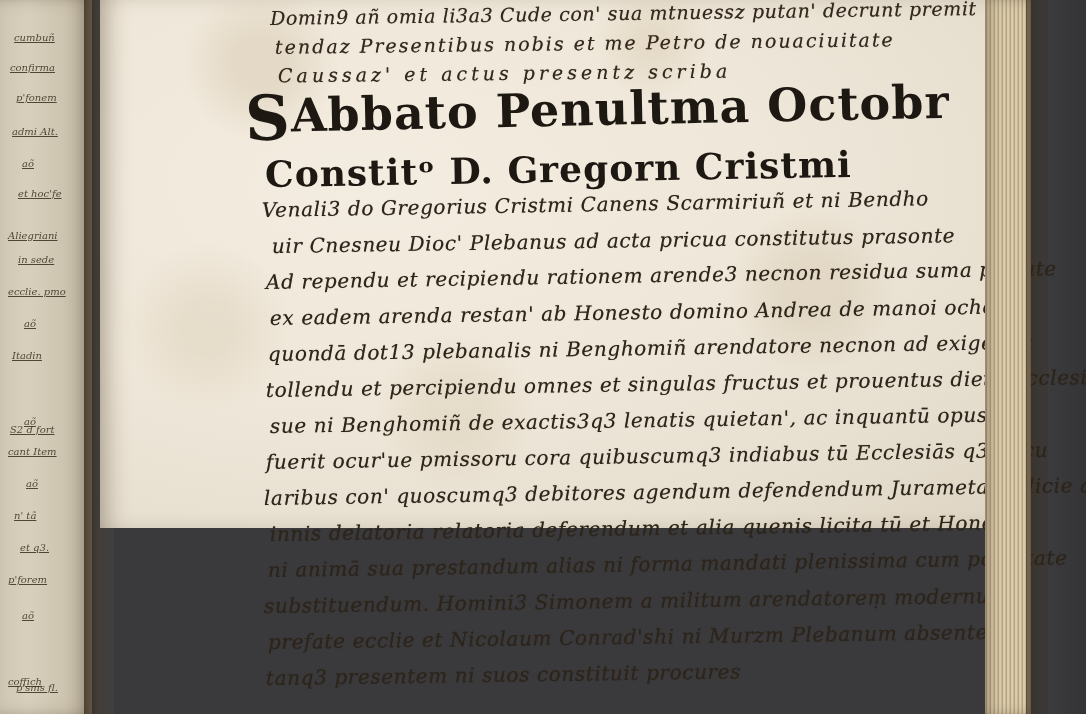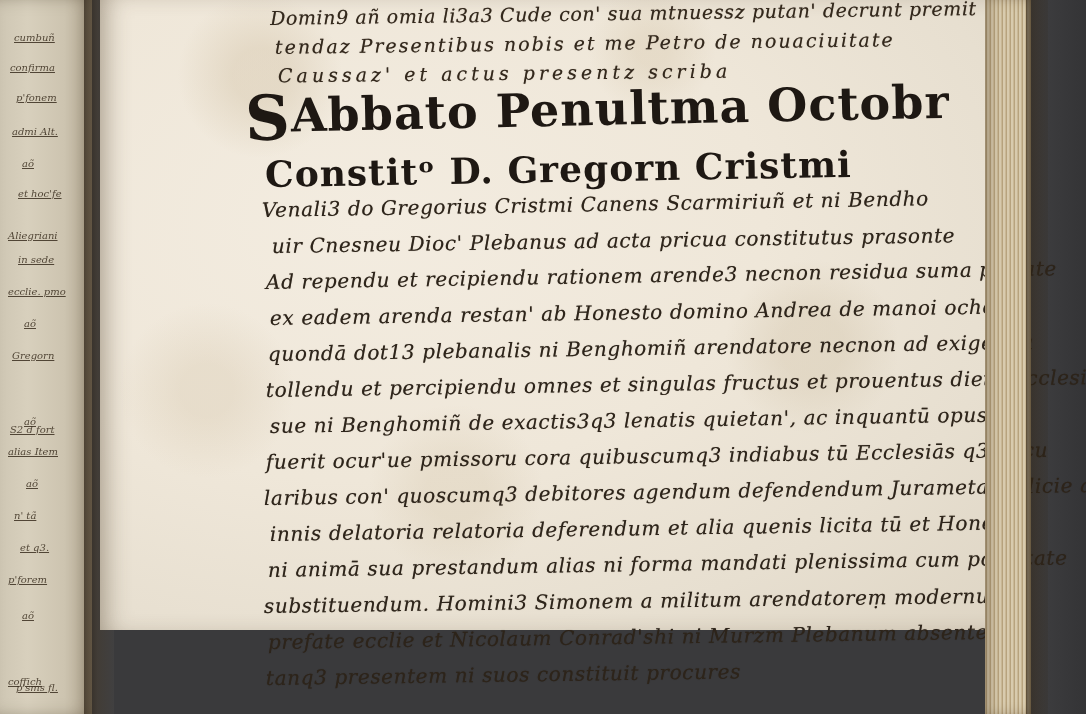--- a/index.html
+++ b/index.html
@@ -59,21 +59,21 @@
     height: 714px;
     background: linear-gradient(90deg, rgba(40,30,18,0.70) 0%, rgba(80,65,44,0.35) 45%, rgba(190,176,150,0.05) 100%);
   }
 
   
   .page-main {
     position: absolute;
     top: 0;
     left: 100px;
     width: 890px;
-    height: 630px;
+    height: 528px;
     background:
       radial-gradient(ellipse at 30% 35%, #f3ece0 0%, #efe7d9 45%, #e7dfd0 75%, #ded5c4 100%);
     box-shadow: inset 16px 0 26px -12px rgba(70,55,34,0.45);
   }
   
   .mottle {
     position: absolute;
     inset: 0;
     background:
       radial-gradient(circle at 18% 12%, rgba(205,188,158,0.35) 0 3%, transparent 9%),
@@ -186,24 +186,24 @@
       <div class="marginalia" style="top:14px;left:8px;">cumbuñ</div>
       <div class="marginalia" style="top:44px;left:4px;">confirma</div>
       <div class="marginalia" style="top:74px;left:10px;">p'fonem</div>
       <div class="marginalia" style="top:108px;left:6px;">admi Alt.</div>
       <div class="marginalia" style="top:140px;left:16px;">aõ</div>
       <div class="marginalia" style="top:170px;left:12px;">et hoc'fe</div>
       <div class="marginalia" style="top:212px;left:2px;">Aliegriani</div>
       <div class="marginalia" style="top:236px;left:12px;">in sede</div>
       <div class="marginalia" style="top:268px;left:2px;">ecclie. pmo</div>
       <div class="marginalia" style="top:300px;left:18px;">aõ</div>
-      <div class="marginalia" style="top:332px;left:6px;">Gregorn</div>
+      <div class="marginalia" style="top:332px;left:6px;">Itadin</div>
       <div class="marginalia" style="top:366px;left:4px;margin-top:40px;">S2 d fort</div>
       <div class="marginalia" style="top:398px;left:18px;">aõ</div>
-      <div class="marginalia" style="top:428px;left:2px;">alias Item</div>
+      <div class="marginalia" style="top:428px;left:2px;">cant Item</div>
       <div class="marginalia" style="top:460px;left:20px;">aõ</div>
       <div class="marginalia" style="top:492px;left:8px;">n' tã</div>
       <div class="marginalia" style="top:524px;left:14px;">et q3.</div>
       <div class="marginalia" style="top:556px;left:2px;">p'forem</div>
       <div class="marginalia" style="top:592px;left:16px;">aõ</div>
       <div class="marginalia" style="top:658px;left:2px;">coffich</div>
       <div class="marginalia" style="top:664px;left:10px;">p'sms fl.</div>
     </div>
   </div>
 

